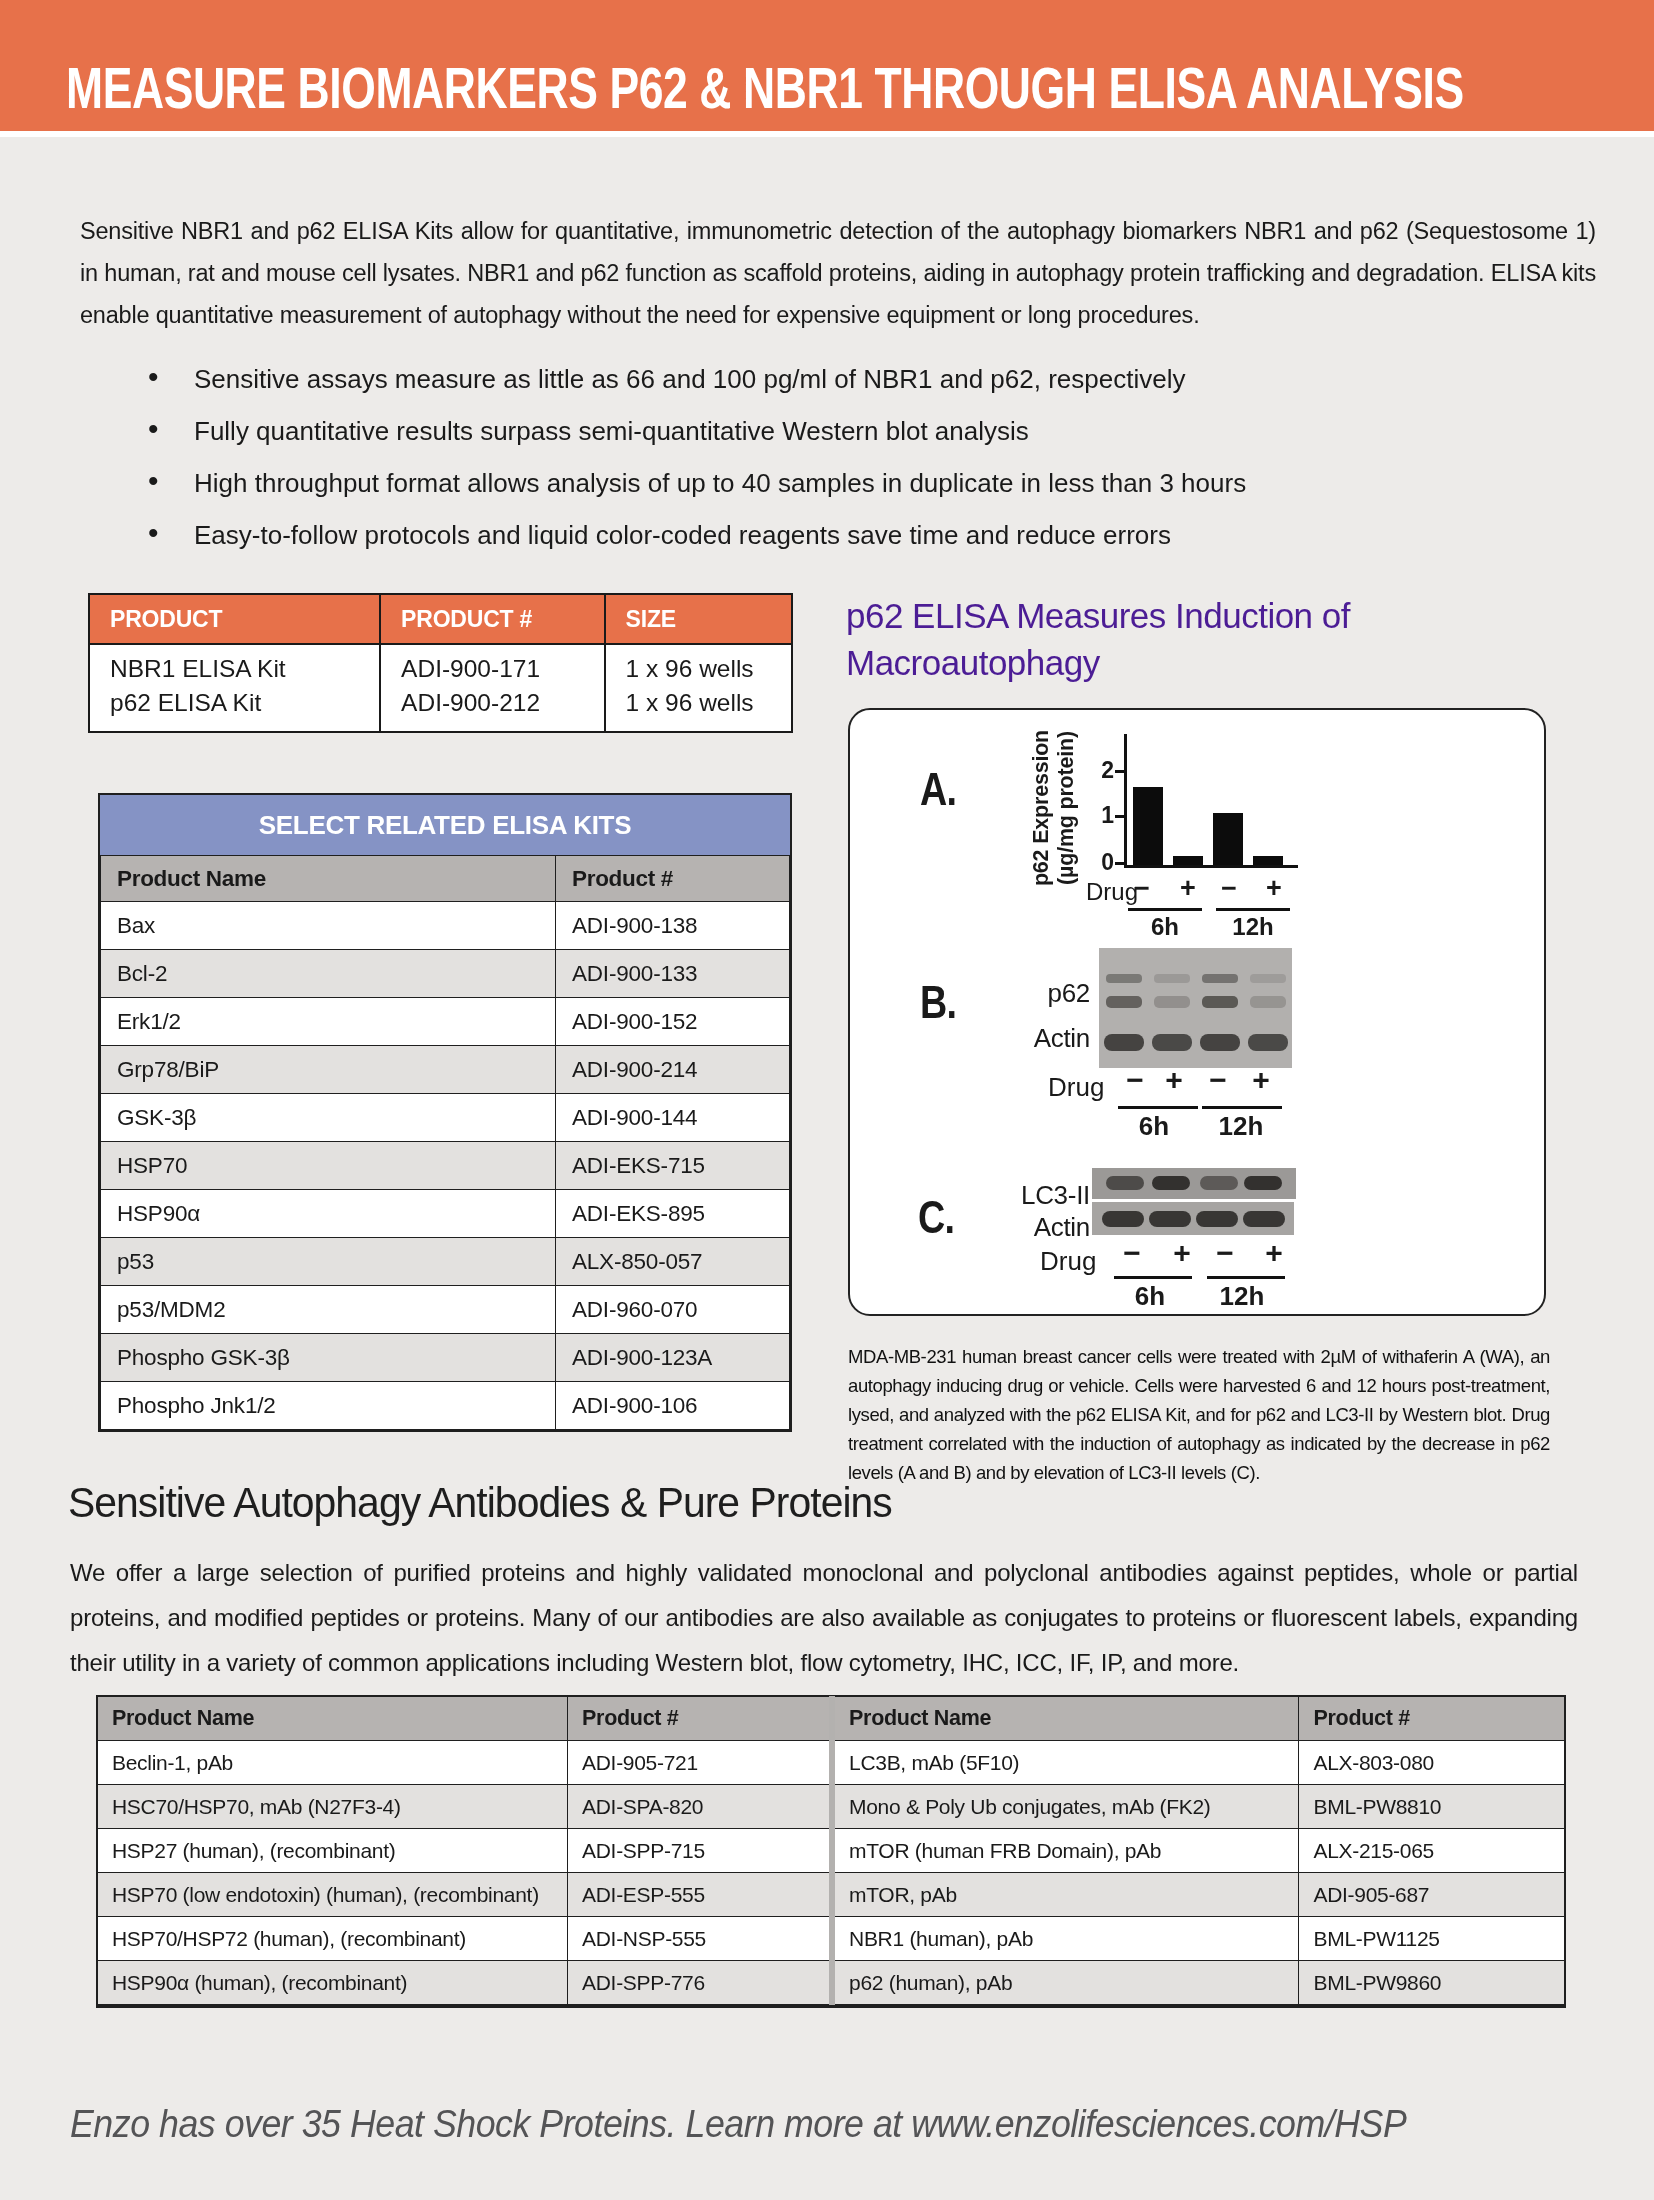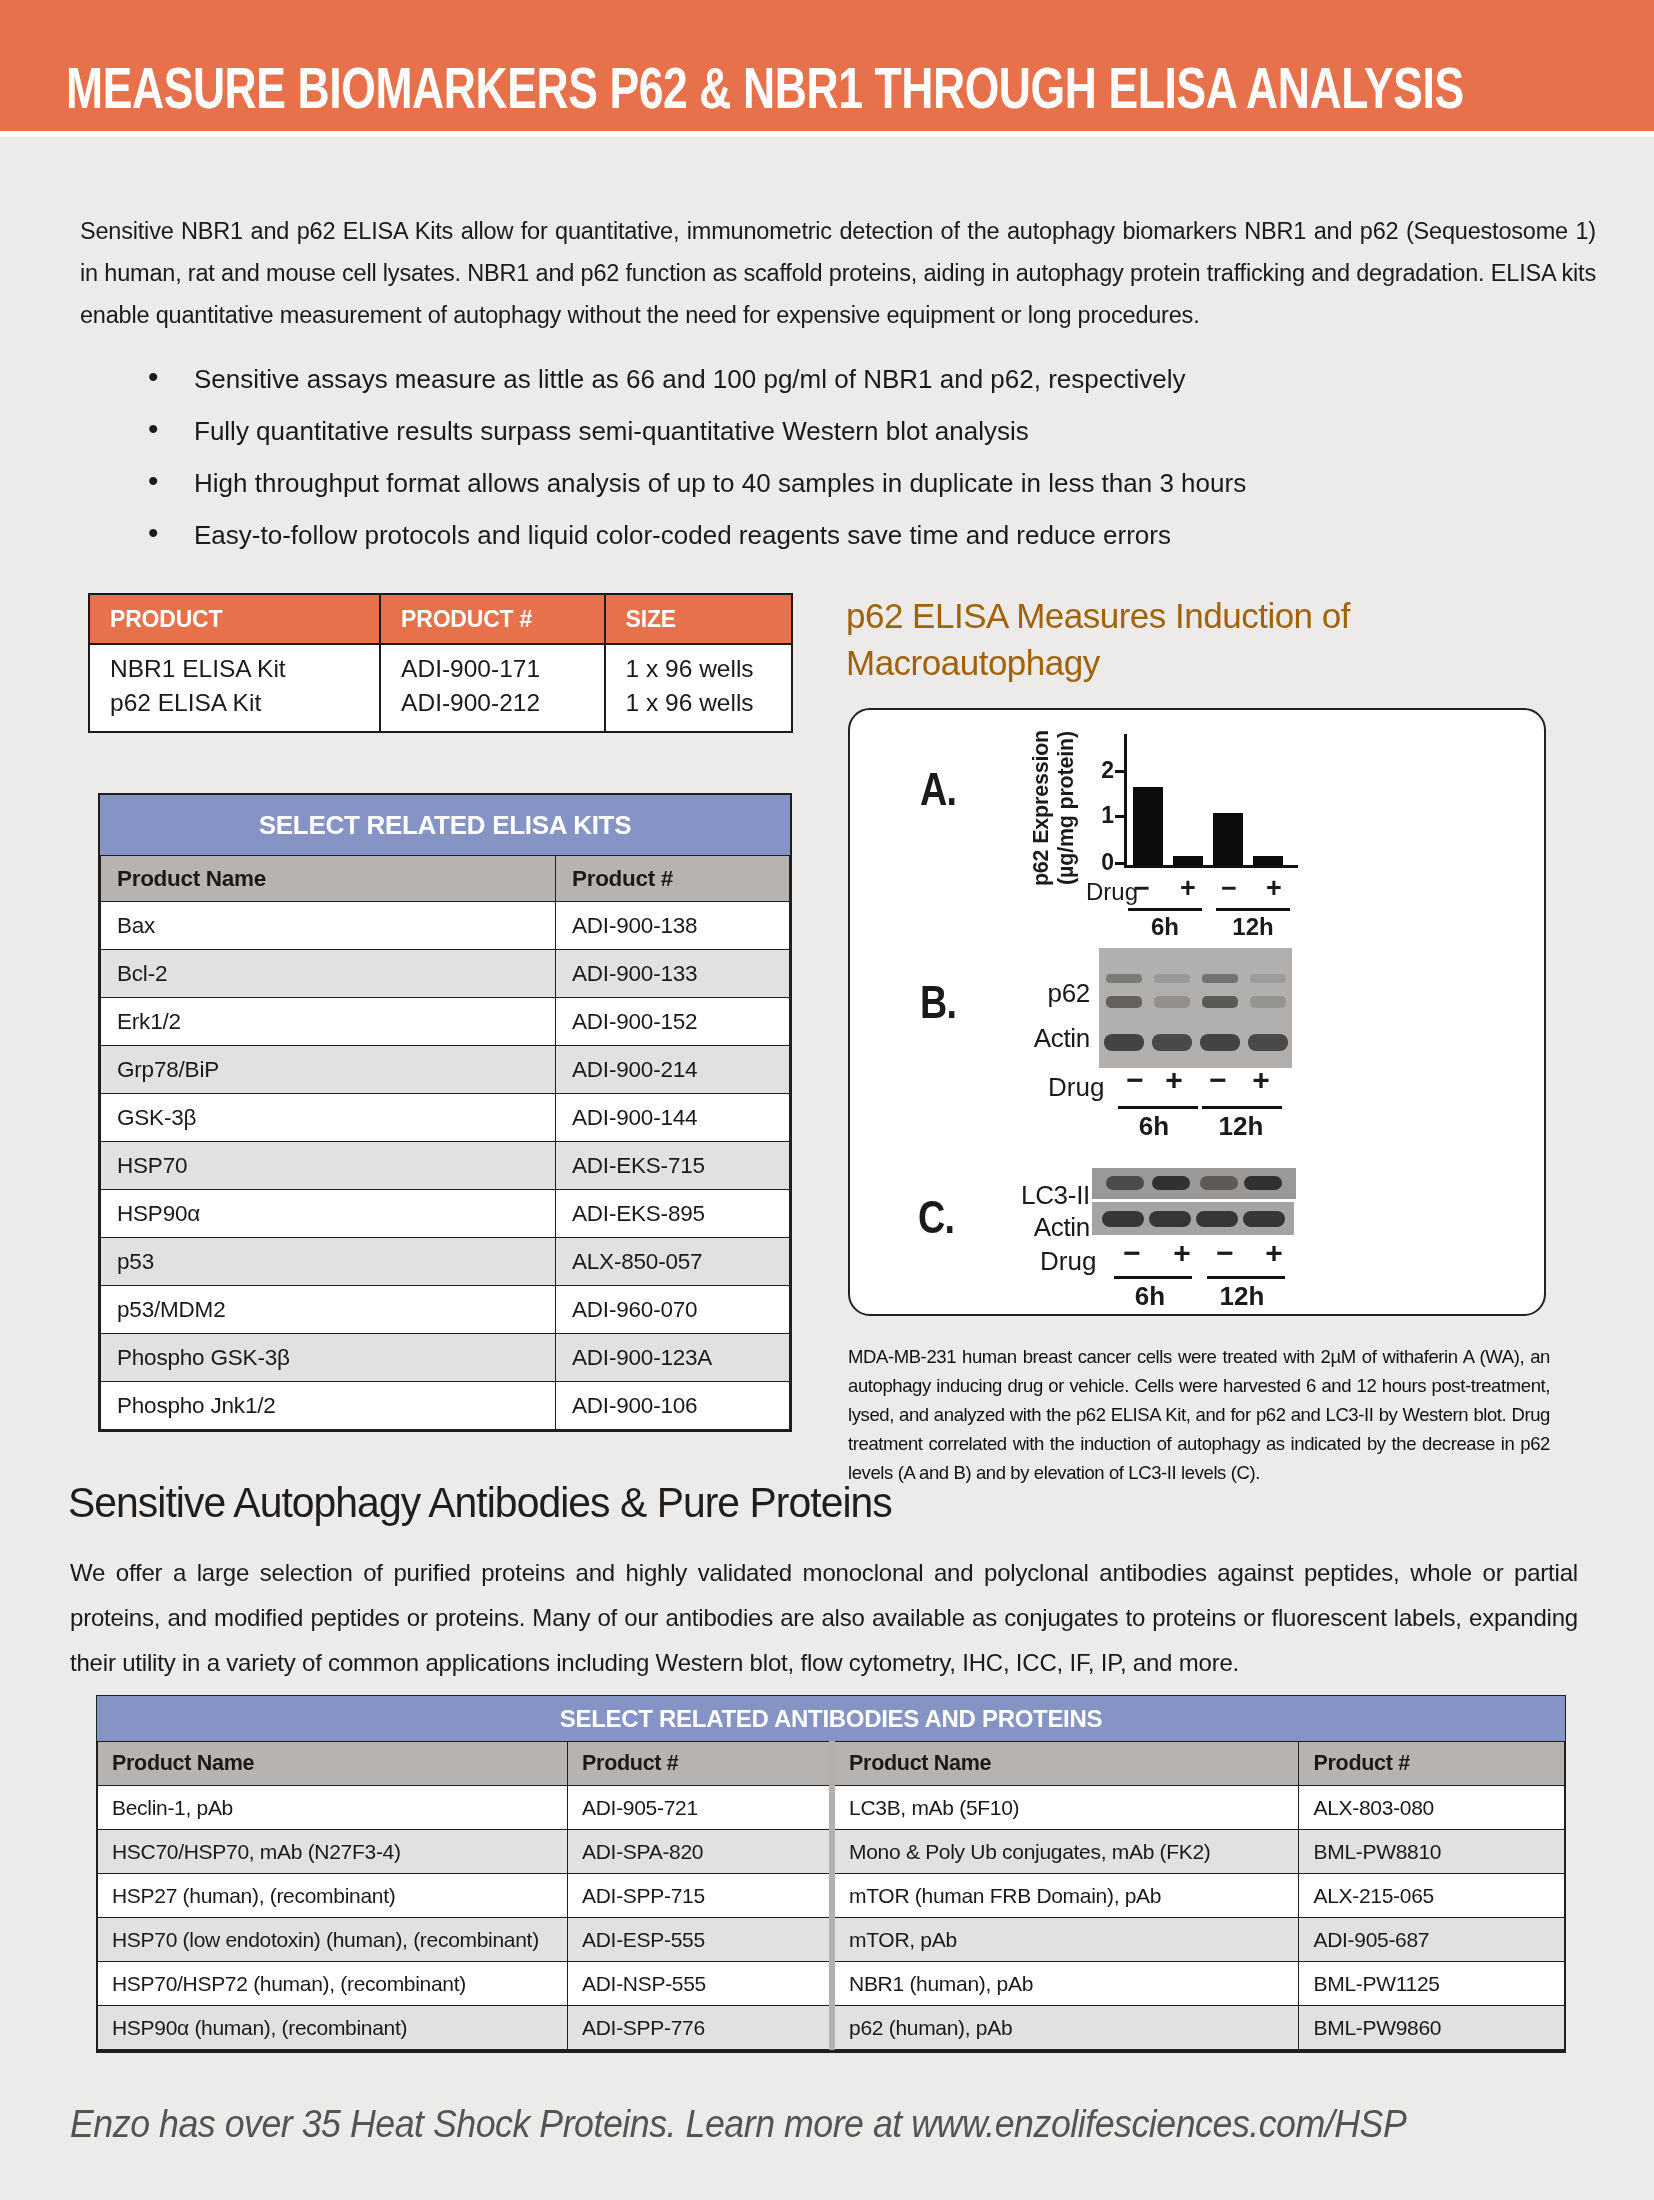--- a/index.html
+++ b/index.html
@@ -35,21 +35,21 @@
   .kits-wrap .tbl-title{height:60px;line-height:60px;font-size:26px;}
   .kits{width:100%;border-collapse:collapse;}
   .kits th{background:#B6B3B1;text-align:left;font-size:22.5px;font-weight:bold;height:46px;
            padding-left:16px;border:1.5px solid #1f1f1f;letter-spacing:-0.3px;}
   .kits th.c1{width:455px}
   .kits td{height:48px;padding-left:16px;font-size:22.5px;border:1.5px solid #1f1f1f;background:#fff;letter-spacing:-0.2px;}
   .kits tr.alt td{background:#E3E1DF;}
 
   
   .fig-heading{position:absolute;left:846px;top:592px;width:660px;margin:0;font-size:35px;line-height:47px;
-               font-weight:400;color:#a16207;letter-spacing:-0.5px;}
+               font-weight:400;color:#4c1d95;letter-spacing:-0.5px;}
   .fig-box{position:absolute;left:848px;top:708px;width:698px;height:608px;background:#fff;
            border:2.5px solid #222;border-radius:22px;}
   .plabel{position:absolute;font-weight:bold;font-size:46px;letter-spacing:-1px;
           transform:scaleX(0.82);transform-origin:left top;}
   .vlabel{position:absolute;left:115px;top:72px;width:180px;height:52px;transform:rotate(-90deg);
           transform-origin:center center;text-align:center;font-weight:bold;font-size:21.5px;line-height:25px;
           letter-spacing:-0.2px;}
   .axis-v{position:absolute;left:274px;top:24px;width:3px;height:134px;background:#111;}
   .axis-h{position:absolute;left:274px;top:155px;width:174px;height:3px;background:#111;}
   .tickmark{position:absolute;left:265px;width:9px;height:3px;background:#111;}
@@ -279,21 +279,20 @@
     <div class="gl lg" style="left:275px;top:571px;">6h</div>
     <div class="gl lg" style="left:367px;top:571px;">12h</div>
   </section>
 
   <p class="caption">MDA-MB-231 human breast cancer cells were treated with 2µM of withaferin A (WA), an autophagy inducing drug or vehicle. Cells were harvested 6 and 12 hours post-treatment, lysed, and analyzed with the p62 ELISA Kit, and for p62 and LC3-II by Western blot. Drug treatment correlated with the induction of autophagy as indicated by the decrease in p62 levels (A and B) and by elevation of LC3-II levels (C).</p>
 
   <h2 class="section-heading">Sensitive Autophagy Antibodies &amp; Pure Proteins</h2>
   <p class="body2">We offer a large selection of purified proteins and highly validated monoclonal and polyclonal antibodies against peptides, whole or partial proteins, and modified peptides or proteins. Many of our antibodies are also available as conjugates to proteins or fluorescent labels, expanding their utility in a variety of common applications including Western blot, flow cytometry, IHC, ICC, IF, IP, and more.</p>
 
   <div class="abs-wrap">
-    <div class="tbl-title">SELECT RELATED ANTIBODIES AND PROTEINS</div>
     <table class="abs-table">
       <thead>
         <tr>
           <th class="a1">Product Name</th>
           <th class="a2 thickr">Product #</th>
           <th class="a3">Product Name</th>
           <th class="a4">Product #</th>
         </tr>
       </thead>
       <tbody>

